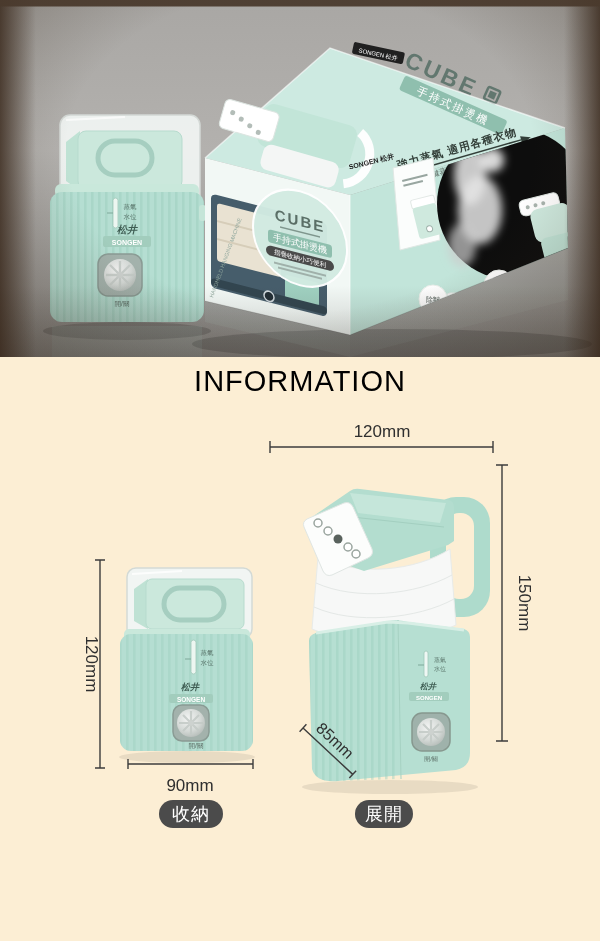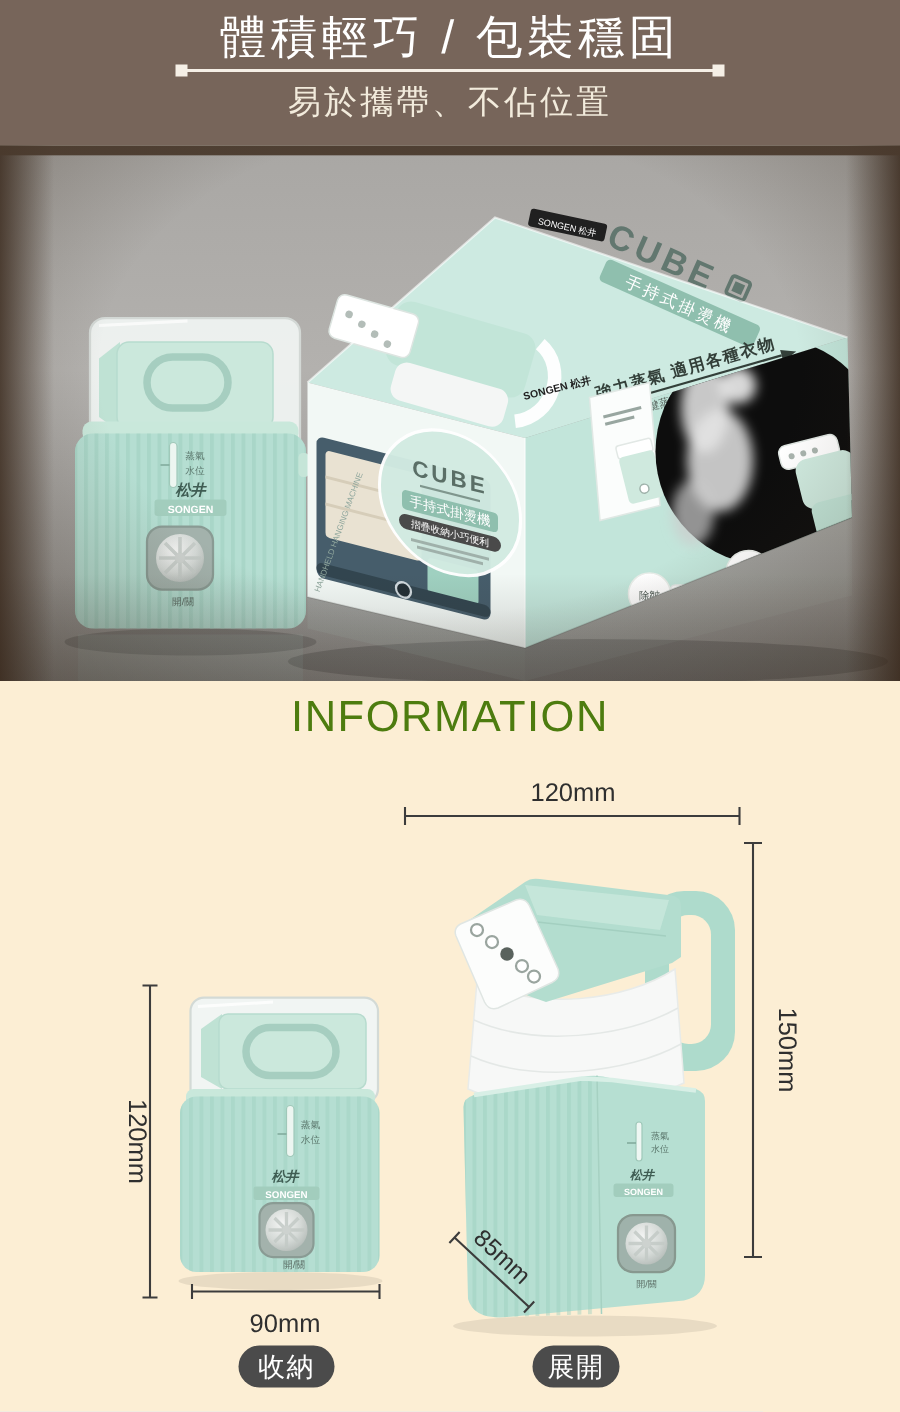--- a/index.html
+++ b/index.html
@@ -18,37 +18,29 @@
   .photo svg{position:absolute;left:0;top:0;}
   .vignette{position:absolute;inset:0;pointer-events:none;
      background:
        linear-gradient(180deg,rgba(74,58,45,.95) 0,rgba(74,58,45,.95) 6px,rgba(74,58,45,0) 7px),
        linear-gradient(90deg,rgba(56,39,26,.8) 0,rgba(56,39,26,0) 6%,rgba(56,39,26,0) 94%,rgba(56,39,26,.8) 100%),
        radial-gradient(ellipse at 50% 42%,rgba(0,0,0,0) 55%,rgba(56,42,28,.38) 100%),
        linear-gradient(180deg,rgba(0,0,0,0) 80%,rgba(50,45,40,.25) 100%);}
   
   .info-head{height:60px;display:flex;align-items:baseline;justify-content:center;gap:18px;padding-top:8px;box-sizing:border-box;}
   .info-cn{font-size:40px;color:#2e2e2e;letter-spacing:5px;font-weight:400;}
-  .info-en{font-size:29px;color:#4d7c0f;letter-spacing:1px;font-weight:400;}
+  .info-en{font-size:29px;color:#000000;letter-spacing:1px;font-weight:400;}
   .diagram{position:relative;height:427px;}
   svg text{font-family:"Liberation Sans","DejaVu Sans",sans-serif;}
 </style>
 </head>
 <body>
 
 <div class="page">
 
-  <div class="hdr">
-    <div class="hdr-title">體積輕巧 / 包裝穩固</div>
-    <div class="hdr-divider">
-      <span class="hdr-cap l"></span>
-      <span class="hdr-cap r"></span>
-    </div>
-    <div class="hdr-sub">易於攜帶、不佔位置</div>
-  </div>
 
   <div class="photo">
     <svg width="600" height="357" viewBox="0 0 600 357">
       <defs>
         <radialGradient id="silverG" cx="0.4" cy="0.35" r="0.8">
           <stop offset="0" stop-color="#f4f5f4"></stop>
             <stop offset="0.55" stop-color="#d4d9d6"></stop>
             <stop offset="1" stop-color="#a9b1ad"></stop>
         </radialGradient>
         <pattern id="stripesP" width="7" height="8" patternUnits="userSpaceOnUse">

